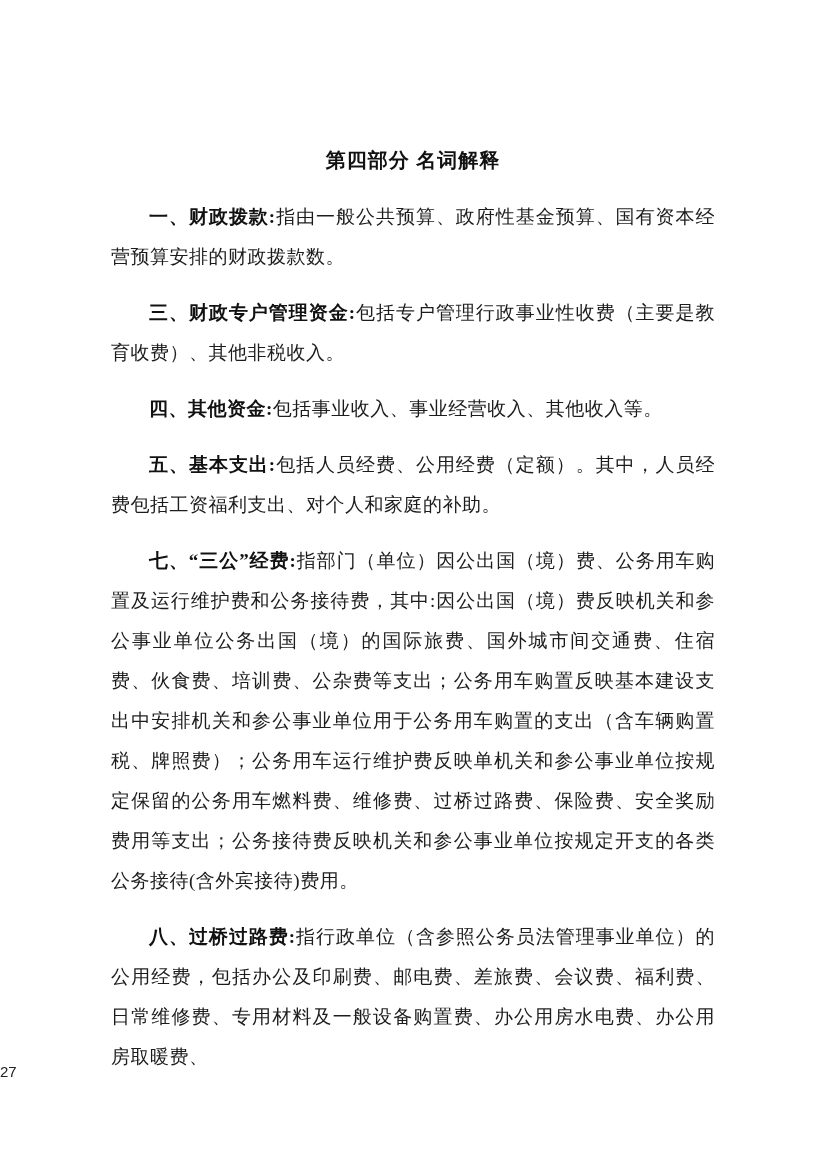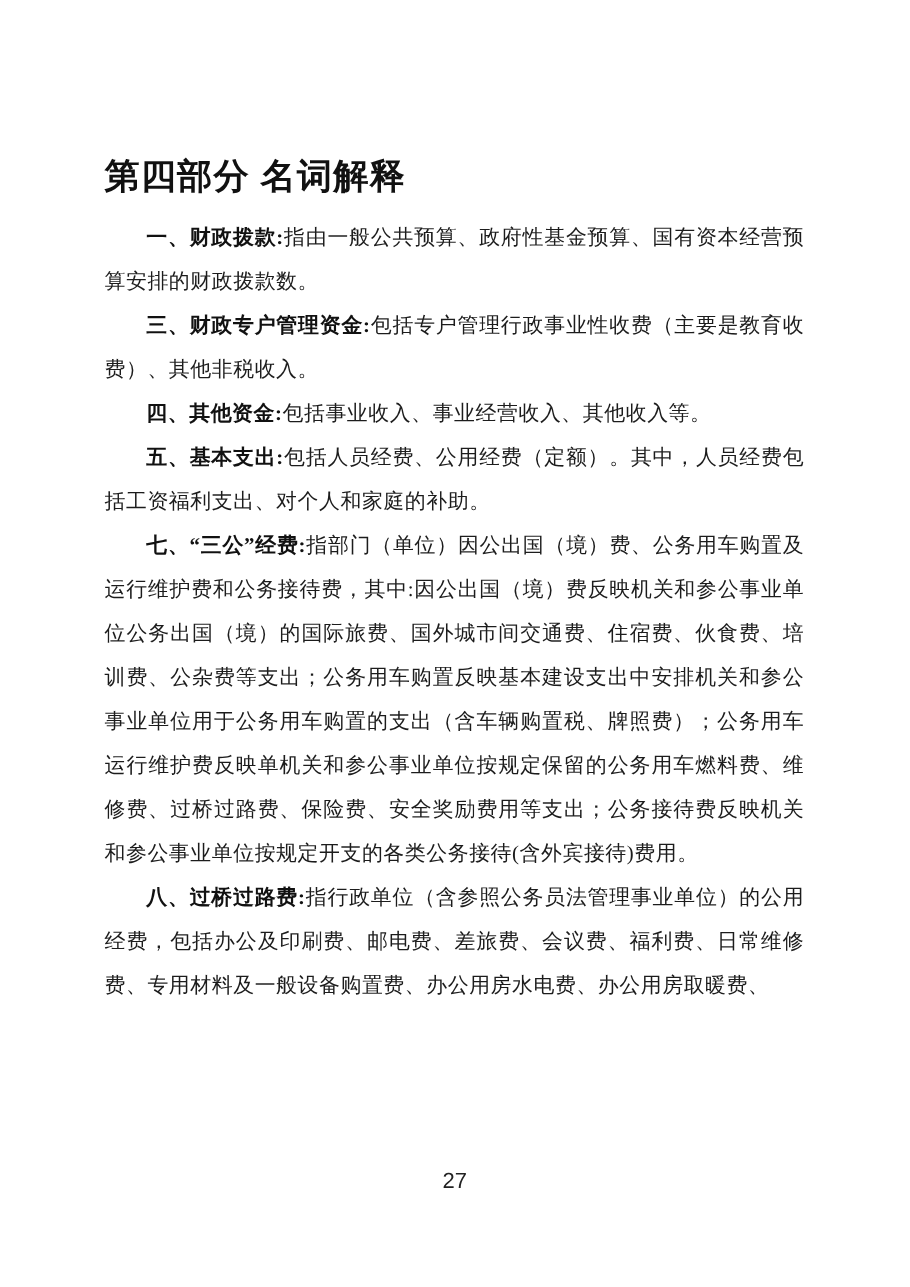--- a/index.html
+++ b/index.html
@@ -17,49 +17,50 @@
     font-family: "Liberation Serif", "DejaVu Serif", serif;
   }
   .content {
     position: absolute;
     left: 95px;
     top: 145px;
     width: 636px;
   }
   .doc-title {
     margin: 0 0 22px 0;
+    text-align: center;
     font-family: "Liberation Sans", "DejaVu Sans", sans-serif;
     font-weight: 700;
-    font-size: 32px;
+    font-size: 20px;
     line-height: 30px;
     letter-spacing: 1px;
     color: #111111;
   }
   .para {
-    margin: 0;
+    margin: 16px;
     font-size: 19px;
     line-height: 40px;
     text-align: justify;
     text-justify: inter-ideograph;
     text-indent: 2em;
     letter-spacing: 0.5px;
     color: #1c1c1c;
   }
   .para .lead {
     font-weight: 700;
     color: #111111;
   }
   .page-number {
     position: absolute;
     left: 0;
     right: 0;
     top: 1063px;
-    text-align: center;
+    text-align: left;
     font-family: "Liberation Sans", "DejaVu Sans", sans-serif;
-    font-size: 20px;
+    font-size: 15px;
     color: #222222;
   }
 </style>
 </head>
 <body>
 
 <div class="page">
   <div class="content">
     <h1 class="doc-title">第四部分 名词解释</h1>
 

